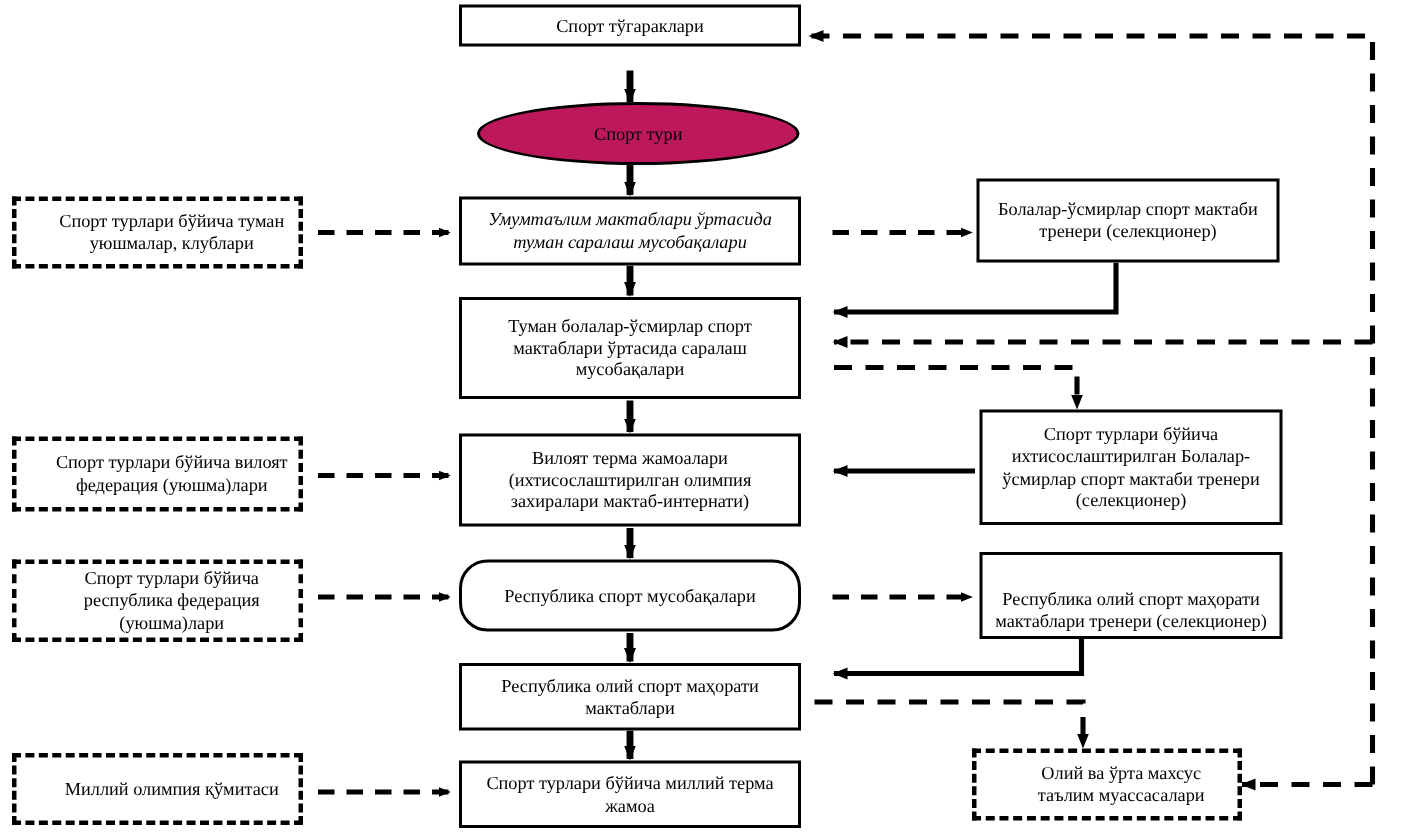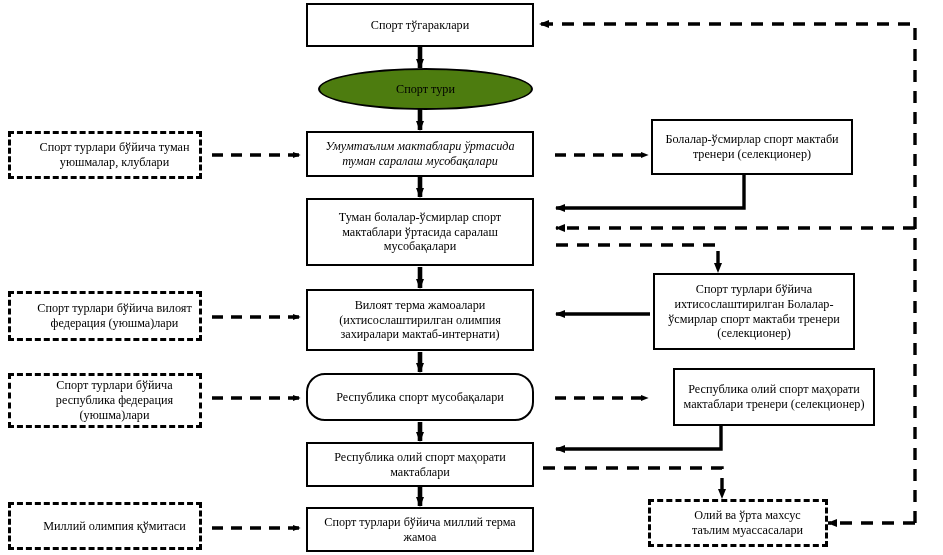--- a/index.html
+++ b/index.html
@@ -5,21 +5,21 @@
   html,body{margin:0;padding:0;background:#ffffff;}
   body{font-family:"Liberation Serif","DejaVu Serif",serif;}
   #stage{position:relative;width:943px;height:555px;background:#fff;overflow:hidden;}
   #wires{position:absolute;left:0;top:0;width:943px;height:555px;pointer-events:none;}
   .node{position:absolute;box-sizing:border-box;display:flex;align-items:center;
         justify-content:center;text-align:center;background:#fff;color:#000;
         font-size:12.2px;line-height:1.22;padding:2px 5px;}
   .solid{border:2.4px solid #000;}
   .dashed{border:3px dashed #000;padding-left:24px;}
   .ell{position:absolute;box-sizing:border-box;display:flex;align-items:center;
-       justify-content:center;text-align:center;background:#4d7c0f;color:#000;
+       justify-content:center;text-align:center;background:#be185d;color:#000;
        font-size:12.2px;border:2.4px solid #000;border-radius:50%;}
   .node span,.ell span{display:block;}
 </style>
 </head>
 <body>
 
 <div id="stage">
 
   <svg id="wires" viewBox="0 0 943 555" xmlns="http://www.w3.org/2000/svg">
     <defs>
@@ -82,21 +82,21 @@
       <g stroke-width="3.4" stroke-dasharray="12,9">
         <path d="M915,523 L828,523" marker-end="url(#ahb)"></path>
       </g>
 
       <g stroke-width="3.4" stroke-dasharray="12,9">
         <path d="M915,523 L915,24 L540,24" marker-end="url(#ahb)"></path>
       </g>
     </g>
   </svg>
 
-  <div class="node solid" style="left:306px;top:3px;width:228px;height:44px;">
+  <div class="node solid" style="left:306px;top:3px;width:228px;height:28px;">
     <span>Спорт тўгараклари</span>
   </div>
 
   <div class="ell" style="left:318px;top:68px;width:215px;height:42px;">
     <span>Спорт тури</span>
   </div>
 
   <div class="node solid" style="left:306px;top:131px;width:228px;height:46px;font-style:italic;">
     <span>Умумтаълим мактаблари ўртасида туман саралаш мусобақалари</span>
   </div>
@@ -138,21 +138,21 @@
   </div>
 
   <div class="node solid" style="left:651px;top:119px;width:202px;height:56px;">
     <span>Болалар-ўсмирлар спорт мактаби тренери (селекционер)</span>
   </div>
 
   <div class="node solid" style="left:653px;top:273px;width:202px;height:77px;">
     <span>Спорт турлари бўйича ихтисослаштирилган Болалар-ўсмирлар спорт мактаби тренери (селекционер)</span>
   </div>
 
-  <div class="node solid" style="left:673px;top:368px;width:202px;height:58px;">
+  <div class="node solid" style="left:653px;top:368px;width:202px;height:58px;align-items:flex-end;">
     <span>Республика олий спорт маҳорати мактаблари тренери (селекционер)</span>
   </div>
 
   <div class="node dashed" style="left:648px;top:499px;width:180px;height:48px;">
     <span>Олий ва ўрта махсус таълим муассасалари</span>
   </div>
 
 </div>
 
 </body></html>

